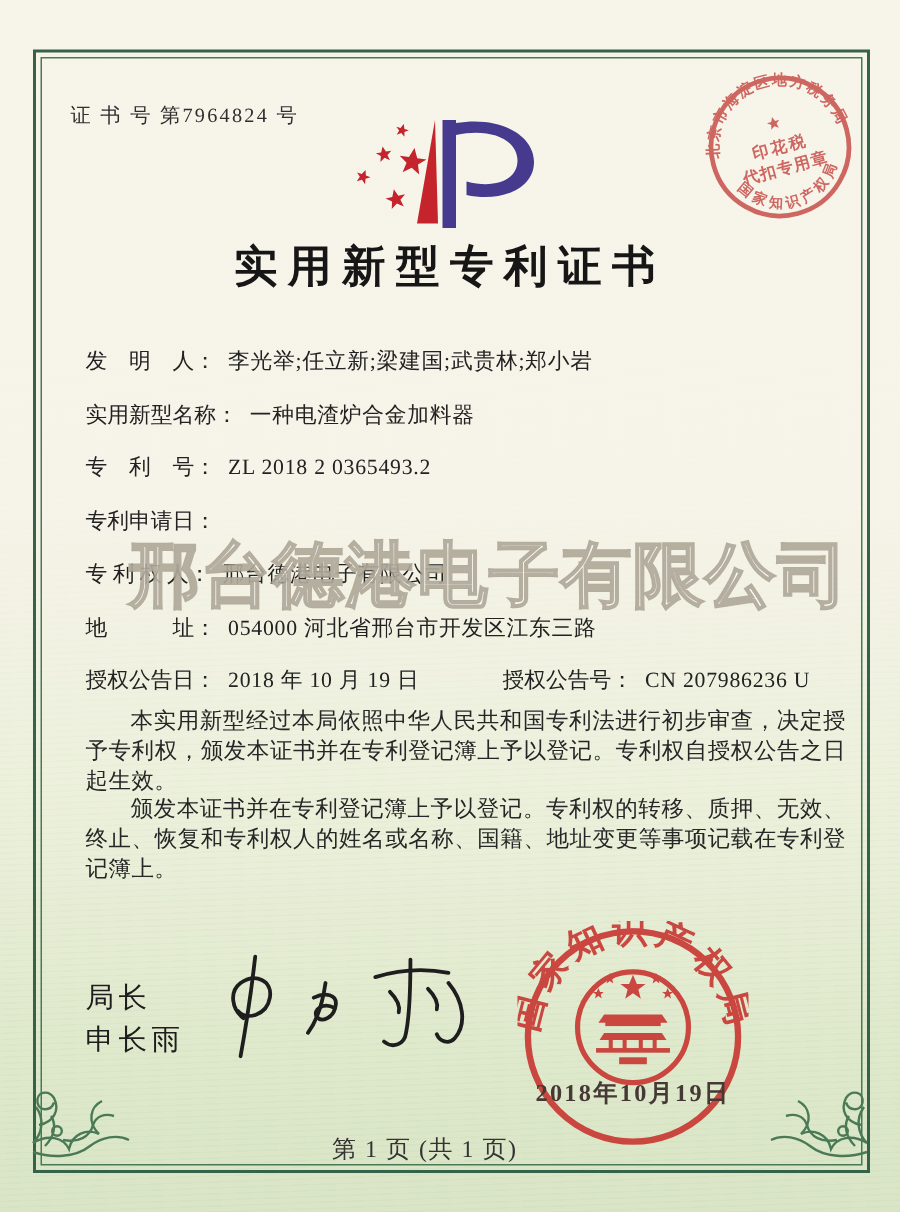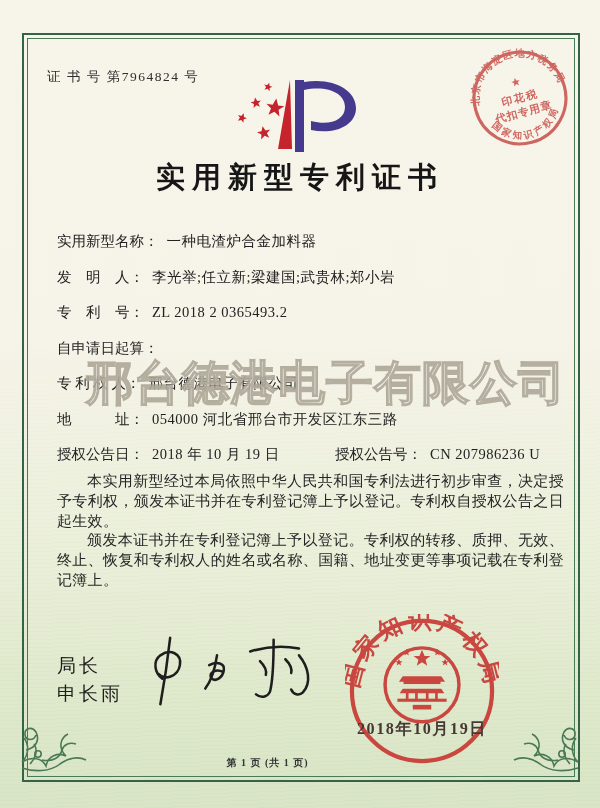--- a/index.html
+++ b/index.html
@@ -49,21 +49,21 @@
   }
   .signer { position:absolute; left:57px; top:652px; z-index:2; font-size:19px;
     letter-spacing:3px; color:#1d1d1d; line-height:28px; }
   .sig-svg { position:absolute; left:135px; top:627px; width:205px; height:85px; z-index:3; }
   .seal-main { position:absolute; left:345px; top:614px; width:154px; height:154px;
     z-index:4; opacity:0.92; }
   .seal-tax { position:absolute; left:466px; top:44px; width:108px; height:108px;
     z-index:4; transform:rotate(-15deg); opacity:0.8; }
   .page-footer {
     position:absolute; left:190px; width:155px; top:756px; z-index:2;
-    text-align:center; font-size:10px; letter-spacing:1px; color:#333;font-weight:bold;
+    text-align:right; font-size:16px; letter-spacing:1px; color:#333;
   }
   .corner-orn { position:absolute; width:80px; height:80px; z-index:2; }
   .orn-left { left:16px; top:698px; }
   .orn-right { left:504px; top:698px; transform:scaleX(-1); }
   .seal-ring-text { font-family:"Liberation Serif","DejaVu Serif",serif; font-weight:bold; }
 </style>
 </head>
 <body>
 
 <div class="page">
@@ -109,33 +109,33 @@
       <use href="#star" transform="translate(42,32) scale(0.95) rotate(8)"></use>
       <use href="#star" transform="translate(9,42) scale(0.5) rotate(20)"></use>
       <use href="#star" transform="translate(31,57) scale(0.7) rotate(-12)"></use>
     </g>
   </svg>
 
   <div class="title">实用新型专利证书</div>
 
   <div class="fields">
     <div class="field-row">
+      <span class="f-label">发　明　人：</span>
+      <span class="f-value">李光举;任立新;梁建国;武贵林;郑小岩</span>
+    </div>
+    <div class="field-row">
       <span class="f-label">实用新型名称：</span>
       <span class="f-value">一种电渣炉合金加料器</span>
     </div>
     <div class="field-row">
-      <span class="f-label">发　明　人：</span>
-      <span class="f-value">李光举;任立新;梁建国;武贵林;郑小岩</span>
-    </div>
-    <div class="field-row">
       <span class="f-label">专　利　号：</span>
       <span class="f-value">ZL 2018 2 0365493.2</span>
     </div>
     <div class="field-row">
-      <span class="f-label">自申请日起算：</span>
+      <span class="f-label">专利申请日：</span>
     </div>
     <div class="field-row">
       <span class="f-label">专 利 权 人：</span>
       <span class="f-value">邢台德港电子有限公司</span>
     </div>
     <div class="field-row">
       <span class="f-label">地　　　址：</span>
       <span class="f-value">054000 河北省邢台市开发区江东三路</span>
     </div>
     <div class="field-row">

